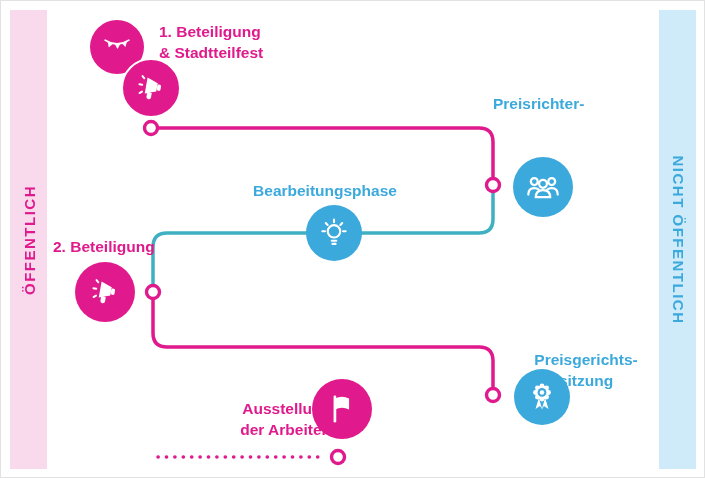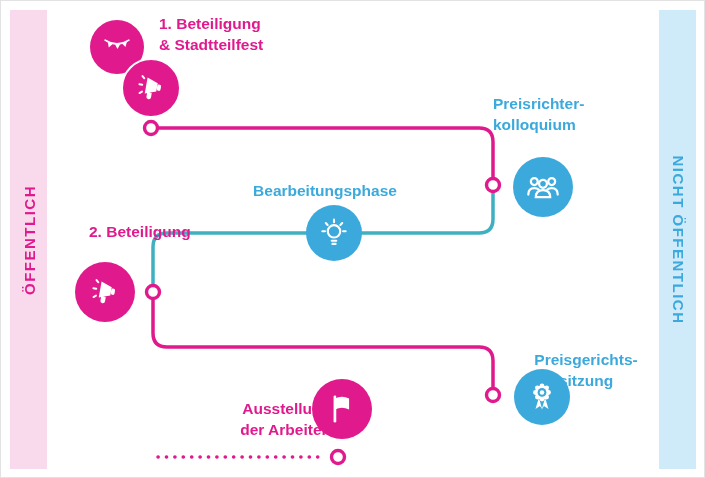--- a/index.html
+++ b/index.html
@@ -81,42 +81,41 @@
   <div class="bubble pink front" style="left:120px; top:57px; width:60px; height:60px;">
     <svg viewBox="0 0 24 24" width="33" height="33">
       <g transform="rotate(10 12 12)">
         <path fill="#fff" d="M7.8 4.6 L7.8 16.4 L15.8 13.6 L15.8 7.4 Z"></path>
         <rect fill="#fff" x="15.8" y="8.2" width="2.8" height="4.6" rx="1.2"></rect>
         <path fill="#fff" d="M9.4 14.6 L9.4 18.4 a1.7 1.7 0 0 0 3.4 0 V 15.4 Z"></path>
         <path fill="none" stroke="#fff" stroke-width="1.4" stroke-linecap="round" d="M5.6 5.6 L4 4.2 M4.9 10.5 H2.8 M5.6 15.4 L4 16.8"></path>
       </g>
     </svg>
   </div>
-  <div class="label pink" style="left:158px; top:12px;">
+  <div class="label pink" style="left:158px; top:20px;">
     <div>1. Beteiligung</div>
     <div>&amp; Stadtteilfest</div>
   </div>
 
   <div class="bubble blue" style="left:512px; top:156px; width:60px; height:60px;">
     <svg viewBox="0 0 24 24" width="36" height="36">
       <g stroke="#fff" stroke-width="1.5" fill="none" stroke-linecap="round">
         <circle cx="6.2" cy="8.4" r="2.3"></circle>
         <path d="M2.2 17 q0 -4.3 4 -4.3 q1.9 0 2.9 1"></path>
         <circle cx="17.8" cy="8.4" r="2.3"></circle>
         <path d="M21.8 17 q0 -4.3 -4 -4.3 q-1.9 0 -2.9 1"></path>
       </g>
       <g stroke="#fff" stroke-width="1.5">
         <circle class="fill-blue" cx="12" cy="9.9" r="2.6"></circle>
         <path class="fill-blue" d="M7.2 18.8 q0 -4.8 4.8 -4.8 q4.8 0 4.8 4.8 Z"></path>
       </g>
     </svg>
   </div>
   <div class="label blue" style="left:492px; top:92px; width:166px; text-align:left;">
     <div>Preisrichter-</div>
-    <div>kolloquium</div>
   </div>
 
   <div class="bubble blue" style="left:305px; top:204px; width:56px; height:56px;">
     <svg viewBox="0 0 24 24" width="34" height="34">
       <g stroke="#fff" stroke-width="1.5" fill="none" stroke-linecap="round">
         <circle cx="12" cy="10.8" r="4.4"></circle>
         <path d="M10.4 17.5 h3.2 M10.9 19.7 h2.2"></path>
         <path d="M12 2.6 v1.8 M3.8 10.8 h1.8 M18.4 10.8 h1.8 M6.2 5 l1.3 1.3 M17.8 5 l-1.3 1.3"></path>
       </g>
     </svg>
@@ -128,21 +127,21 @@
   <div class="bubble pink" style="left:74px; top:261px; width:60px; height:60px;">
     <svg viewBox="0 0 24 24" width="33" height="33">
       <g transform="rotate(10 12 12)">
         <path fill="#fff" d="M7.8 4.6 L7.8 16.4 L15.8 13.6 L15.8 7.4 Z"></path>
         <rect fill="#fff" x="15.8" y="8.2" width="2.8" height="4.6" rx="1.2"></rect>
         <path fill="#fff" d="M9.4 14.6 L9.4 18.4 a1.7 1.7 0 0 0 3.4 0 V 15.4 Z"></path>
         <path fill="none" stroke="#fff" stroke-width="1.4" stroke-linecap="round" d="M5.6 5.6 L4 4.2 M4.9 10.5 H2.8 M5.6 15.4 L4 16.8"></path>
       </g>
     </svg>
   </div>
-  <div class="label pink" style="left:52px; top:220px;margin-left:36px;">
+  <div class="label pink" style="left:52px; top:235px;">
     <div>2. Beteiligung</div>
   </div>
 
   <div class="bubble blue" style="left:513px; top:368px; width:56px; height:56px;">
     <svg viewBox="0 0 24 24" width="34" height="34">
       <g fill="#fff">
         <path d="M9.8 12.6 L7.4 20.4 L10.6 18.3 L12.2 20.8 Z"></path>
         <path d="M14.2 12.6 L16.6 20.4 L13.4 18.3 L11.8 20.8 Z"></path>
         <circle cx="16.6" cy="8.8" r="1.7"></circle>
           <circle cx="15.25" cy="12.05" r="1.7"></circle>

